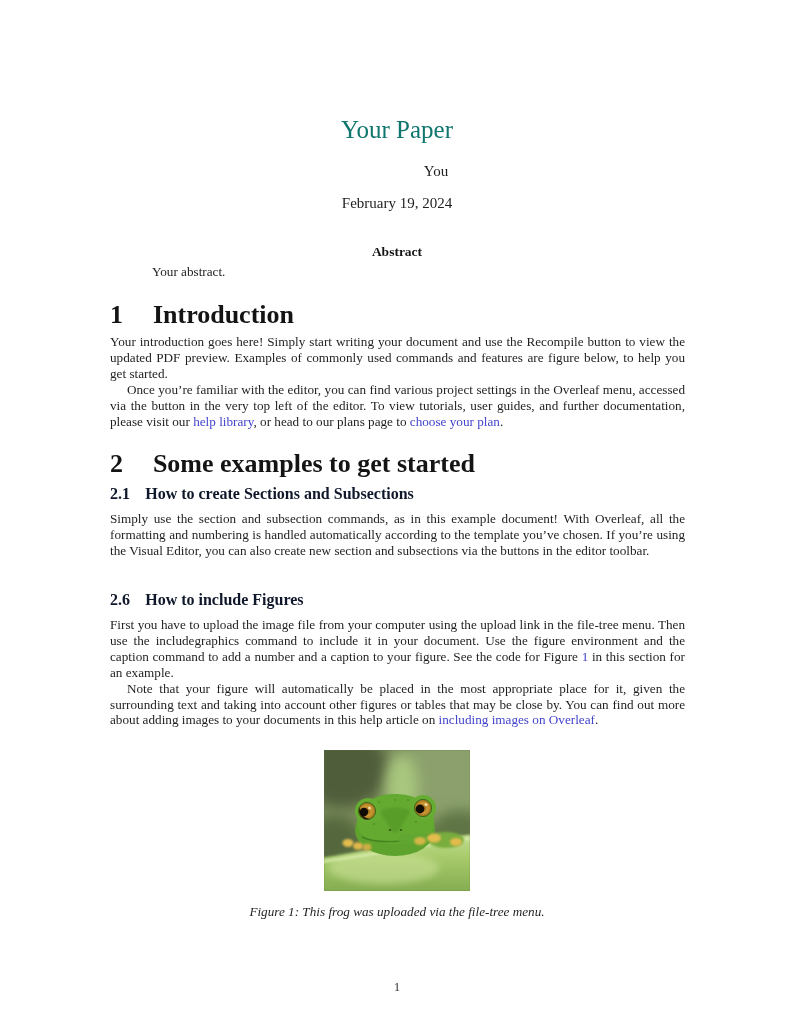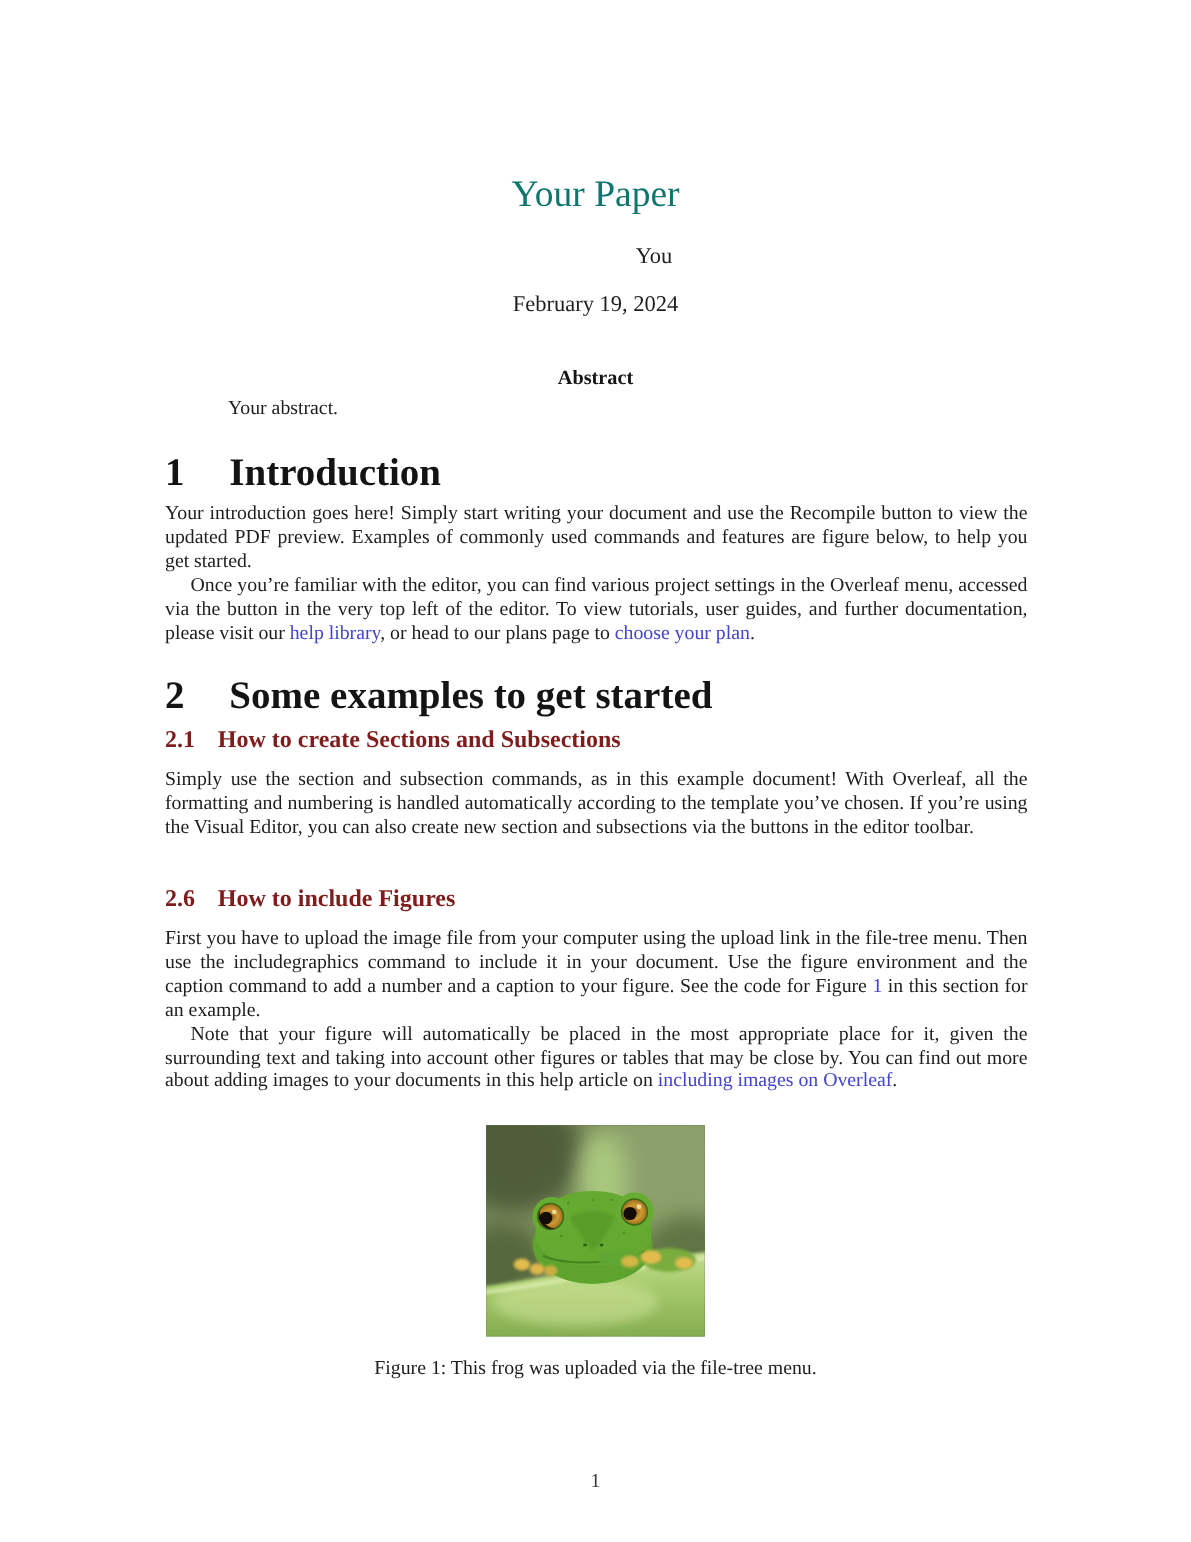--- a/index.html
+++ b/index.html
@@ -55,21 +55,21 @@
     font-weight: 700;
     color: #141414;
     line-height: 1;
     margin: 0;
   }
   .sec-heading .num { margin-right: 1.15em; }
   .subsec-heading {
     left: 110px; width: 600px;
     font-size: 16px;
     font-weight: 700;
-    color: #7f1d1d;
+    color: #0f172a;
     line-height: 1;
     margin: 0;
   }
   .subsec-heading .num { margin-right: 0.95em; }
 
   #heading-s1  { top: 302px; }
   #heading-s2  { top: 451px; }
   #heading-s21 { top: 486px; }
   #heading-s22 { top: 592px; }
 
@@ -99,20 +99,21 @@
     width: 146px;
     height: 141px;
   }
   .figure-wrap svg { display: block; }
 
   .figure-caption {
     top: 904px; left: 0; width: 794px;
     text-align: center;
     font-size: 13.2px;
     color: #1e1e1e;
+    font-style: italic;
   }
   .page-number {
     top: 979px; left: 0; width: 794px;
     text-align: center;
     font-size: 13.2px;
     color: #3a3a3a;
   }
 </style>
 </head>
 <body>

